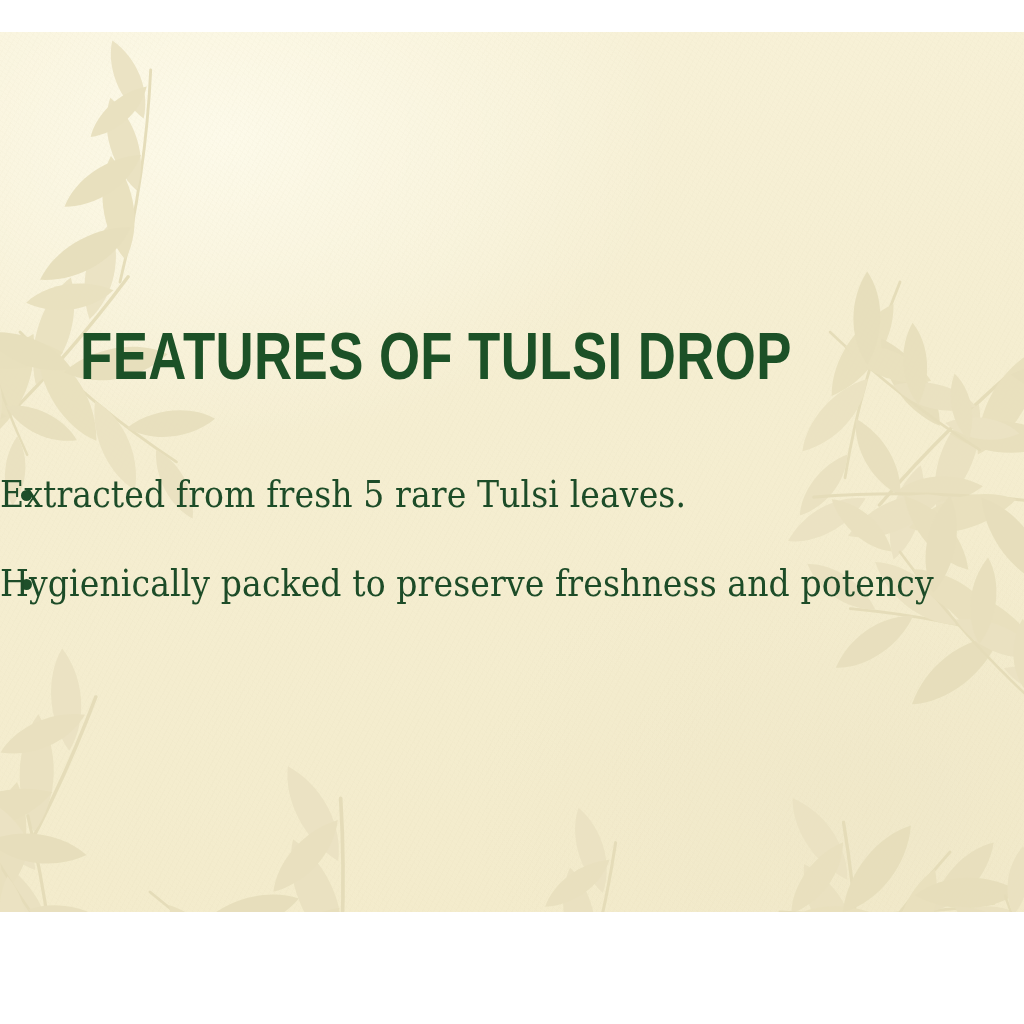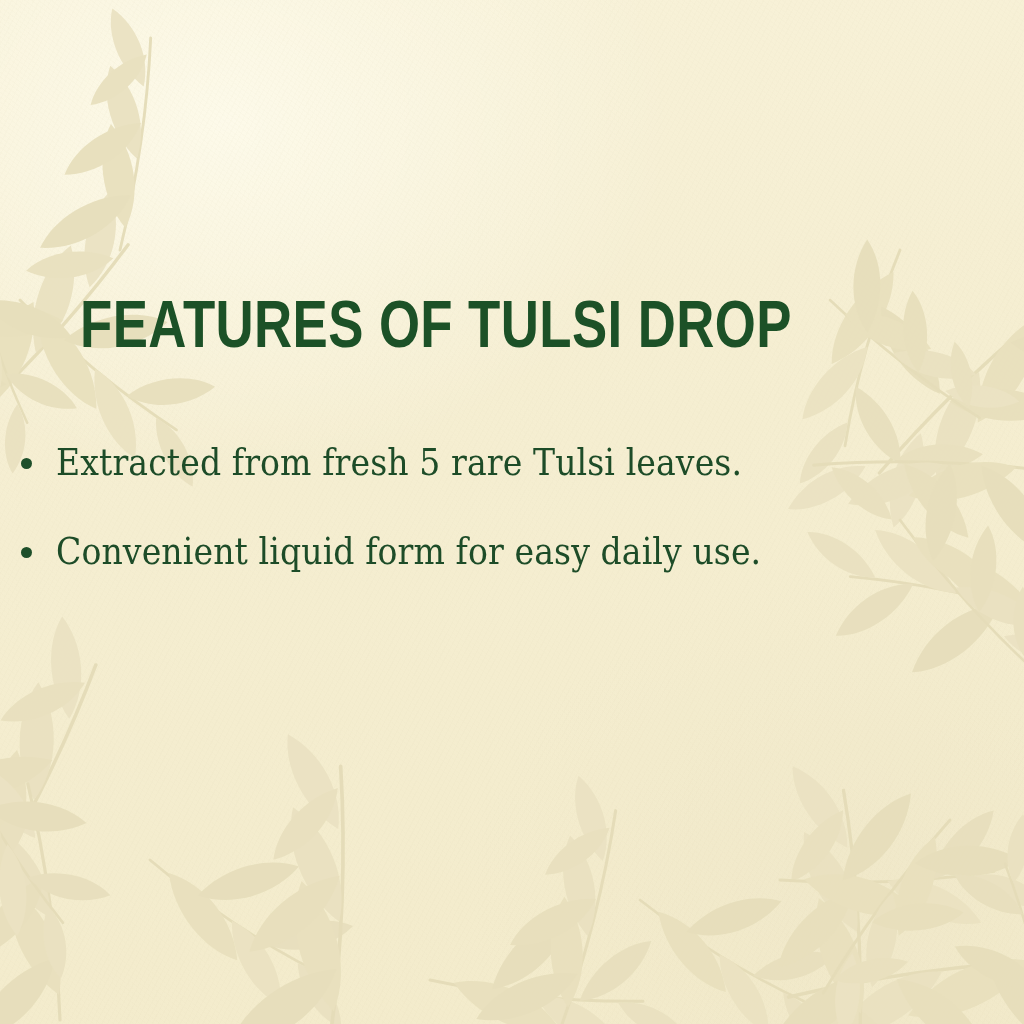--- a/index.html
+++ b/index.html
@@ -9,23 +9,24 @@
   body {
     width: 1024px;
     height: 1024px;
     overflow: hidden;
     font-family: "Liberation Sans", sans-serif;
   }
 
   #slide {
     position: relative;
     width: 1024px;
-    height: 1024px;
+    height: 880px;
     background: #f6efd3;
     overflow: hidden;
+    margin-top: 32px;
   }
 
   
   .paper-wash {
     position: absolute;
     inset: 0;
     background:
       radial-gradient(ellipse 70% 55% at 22% 12%, rgba(255,253,240,.75) 0%, rgba(255,253,240,0) 62%),
       radial-gradient(ellipse 60% 50% at 85% 88%, rgba(236,228,198,.45) 0%, rgba(236,228,198,0) 65%),
       linear-gradient(170deg, #f8f2d9 0%, #f5eed1 45%, #f3ebcb 100%);
@@ -81,21 +82,20 @@
     top: 418px;
     width: 1024px;
     margin: 0;
     padding: 0;
     list-style: none;
   }
 
   .feature-item {
     position: relative;
     height: 89px;
-    padding-left: 56px;
     display: flex;
     align-items: center;
     white-space: nowrap;
   }
 
   .feature-bullet {
     position: absolute;
     left: 21px;
     top: 50%;
     width: 11px;
@@ -257,21 +257,21 @@
     <h1 class="headline">FEATURES OF TULSI DROP</h1>
 
     <ul class="feature-list">
 
       <li class="feature-item">
         <span class="feature-bullet"></span>
         <span class="feature-text">Extracted from fresh 5 rare Tulsi leaves.</span>
       </li>
 
 
-
       <li class="feature-item">
         <span class="feature-bullet"></span>
-        <span class="feature-text">Convenient liquid form for easy daily use.</span>
+        <span class="feature-text">Hygienically packed to preserve freshness and potency</span>
       </li>
+
 
     </ul>
   </div>
 </div>
 
 </body></html>

